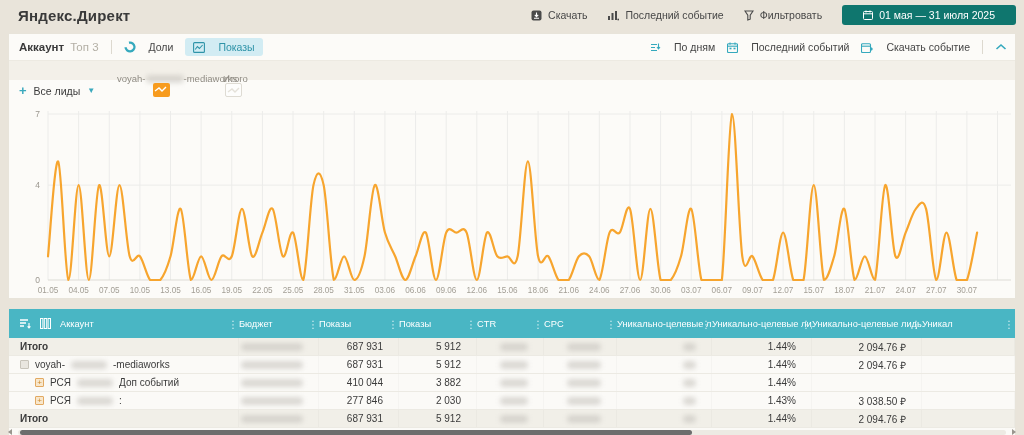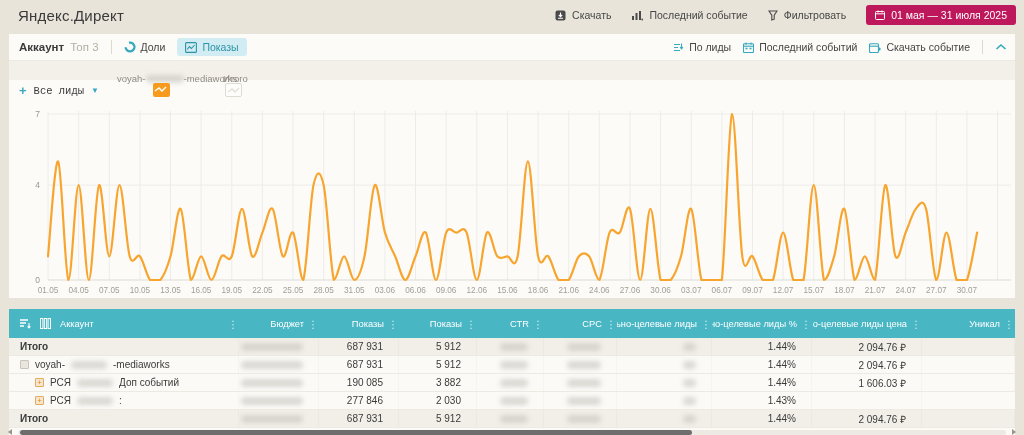--- a/index.html
+++ b/index.html
@@ -5,53 +5,53 @@
   * { box-sizing: border-box; margin: 0; padding: 0; }
   html,body { width:1024px; height:435px; }
   body {
     font-family:"Liberation Sans", sans-serif;
     background:#e9e4da;
     position:relative; overflow:hidden;
     color:#3b3b3b;
   }
   
   .topbar { position:absolute; top:0; left:0; right:0; height:32px; }
-  .page-title { position:absolute; left:18px; top:7px; font-size:15px; font-weight:normal; color:#3a3a3a; letter-spacing:.2px; }
+  .page-title { position:absolute; left:18px; top:7px; font-size:15px; font-weight:bold; color:#3a3a3a; letter-spacing:.2px; }
   .top-actions { position:absolute; right:8px; top:5px; display:flex; align-items:center; gap:20px; }
   .top-btn { display:flex; align-items:center; gap:6px; font-size:10.5px; color:#474747; cursor:pointer; white-space:nowrap; }
-  .date-btn { display:flex; align-items:center; gap:6px; background:#be185d; color:#fff; font-size:10.5px; padding:4px 9px; border-radius:3px; cursor:pointer; white-space:nowrap; }
+  .date-btn { display:flex; align-items:center; gap:6px; background:#0f766e; color:#fff; font-size:10.5px; padding:4px 21px; border-radius:3px; cursor:pointer; white-space:nowrap; }
   .ico { display:inline-flex; align-items:center; justify-content:center; }
   
   .card { position:absolute; left:8px; right:8px; top:33px; height:266px; background:#fcfbf8; border:1px solid #e8e4da; }
   .toolbar { height:27px; display:flex; align-items:center; justify-content:space-between; border-bottom:1px solid #edeae2; padding:0 8px 0 10px; }
   .tb-left, .tb-right { display:flex; align-items:center; gap:12px; }
   .tb-entity { font-size:11.5px; font-weight:bold; color:#3a3a3a; }
   .tb-top { font-size:11.5px; color:#b3afa5; margin-left:-6px; }
   .vdiv { width:1px; height:14px; background:#ddd9cf; }
-  .tb-btn { display:flex; align-items:center; gap:5px; font-size:10.5px; color:#454545; cursor:pointer; white-space:nowrap; }
+  .tb-btn { display:flex; align-items:center; gap:13px; font-size:10.5px; color:#454545; cursor:pointer; white-space:nowrap; }
   .tb-btn.selected { background:#d2ecf3; color:#2e93a8; padding:3px 8px; border-radius:3px; }
   
   .legend-band { height:19px; background:#f3f0e9; position:relative; font-size:9.5px; color:#8f8b83; }
   .legend-band .colhead { position:absolute; top:12px; white-space:nowrap; }
   .legend-row { height:22px; position:relative; }
   .metric-picker { position:absolute; left:10px; top:4px; display:flex; align-items:center; gap:7px; }
   .plus { color:#3aa9bd; font-size:13px; font-weight:bold; line-height:1; cursor:pointer; }
-  .metric-label { font-size:10.5px; color:#3a3a3a;font-family:Liberation Mono, monospace; }
+  .metric-label { font-size:10.5px; color:#3a3a3a; }
   .chev-down { color:#3aa9bd; font-size:8px; cursor:pointer; }
   .series-toggle { position:absolute; top:3px; width:17px; height:14px; border-radius:2px; cursor:pointer; }
   .series-toggle.active { background:#f79b1e; }
   .series-toggle.inactive { background:#fdfdfc; border:1px solid #dedbd3; }
   .blur-blob { display:inline-block; height:8px; border-radius:4px; background:#c6c3bd; filter:blur(2.5px); opacity:.6; vertical-align:middle; }
   
   .chart-wrap { position:absolute; left:0; top:69px; width:1006px; height:196px; }
   
   .table-card { position:absolute; left:8px; right:8px; top:308px; height:127px; background:#fbfaf7; overflow:hidden; border:1px solid #e8e4da; border-bottom:none; }
   .grid-row { display:grid; grid-template-columns:230px 80px 80px 78px 67px 73px 95px 100px 110px 93px; }
   .thead { background:#49b6c4; height:29px; }
-  .th { position:relative; display:flex; align-items:center; justify-content:flex-end; color:#fff; font-size:9.3px; padding-right:15px; overflow:hidden; white-space:nowrap; }
+  .th { position:relative; display:flex; align-items:center; justify-content:flex-start; color:#fff; font-size:9.3px; padding-right:15px; overflow:hidden; white-space:nowrap; }
   .th.first { justify-content:flex-start; padding-left:10px; gap:9px; }
   .th .sep { position:absolute; right:1px; top:50%; transform:translateY(-50%); color:rgba(255,255,255,.8); font-size:10px; letter-spacing:0; cursor:pointer; }
   .tr { height:18px; border-bottom:1px solid #eceae3; background:#fbfaf7; }
   .tr.total { background:#f1efe8; }
   .td { display:flex; align-items:center; justify-content:flex-end; font-size:10px; color:#3b3b3b; padding-right:15px; white-space:nowrap; overflow:hidden; border-right:1px solid rgba(0,0,0,.025); }
   .td.acc { justify-content:flex-start; padding-left:11px; gap:6px; }
   .td.acc .bold { font-weight:bold; }
   .cb { width:9px; height:9px; background:#e9e6df; border:1px solid #c8c4ba; border-radius:1px; flex:0 0 auto; cursor:pointer; }
   .expand { width:9px; height:9px; background:#f8e7cc; border:1px solid #e2a961; border-radius:1px; color:#cd8a2d; font-size:8px; line-height:7px; text-align:center; flex:0 0 auto; cursor:pointer; }
   .indent1 { margin-left:15px; }
@@ -136,21 +136,21 @@
       </div>
     </div>
     <div class="tb-right">
       <div class="tb-btn">
         <span class="ico">
           <svg width="11" height="11" viewBox="0 0 11 11">
               <path d="M1 2.5h6M1 5.5h4M1 8.5h6" stroke="#35a9bd" stroke-width="1.2"></path>
               <path d="M8.5 1.5v5M7 5l1.5 1.8L10 5" stroke="#35a9bd" stroke-width="1.1" fill="none"></path>
             </svg>
         </span>
-        <span>По лиды</span>
+        <span>По дням</span>
       </div>
       <div class="tb-btn">
         <span class="ico">
           <svg width="11" height="11" viewBox="0 0 11 11">
               <rect x="0.5" y="1.7" width="10" height="8.8" rx="1" fill="none" stroke="#35a9bd" stroke-width="1.1"></rect>
               <path d="M0.5 4.2h10" stroke="#35a9bd" stroke-width="1.1"></path>
               <path d="M3 0.5v2.2M8 0.5v2.2" stroke="#35a9bd" stroke-width="1.1"></path>
               <rect x="2.5" y="5.7" width="2" height="1.6" fill="#35a9bd"></rect>
               <rect x="6.5" y="5.7" width="2" height="1.6" fill="#35a9bd"></rect>
             </svg>
@@ -390,33 +390,32 @@
       <div class="grid-row tr">
         <div class="td acc">
           <span class="expand indent1">+</span>
           <span>РСЯ</span>
           <span class="blur-blob" style="width: 36px;"></span>
           <span>Доп событий</span>
         </div>
         <div class="td">
           <span class="blur-blob" style="width: 62px;"></span>
         </div>
-        <div class="td">190 085</div>
+        <div class="td">410 044</div>
         <div class="td">3 882</div>
         <div class="td">
           <span class="blur-blob" style="width: 28px;"></span>
         </div>
         <div class="td">
           <span class="blur-blob" style="width: 34px;"></span>
         </div>
         <div class="td">
           <span class="blur-blob" style="width: 13px;"></span>
         </div>
         <div class="td">1.44%</div>
-        <div class="td">1 606.03 ₽</div>
         <div class="td"></div>
       </div>
       <div class="grid-row tr">
         <div class="td acc">
           <span class="expand indent1">+</span>
           <span>РСЯ</span>
           <span class="blur-blob" style="width: 36px;"></span>
           <span>:</span>
         </div>
         <div class="td">
@@ -427,20 +426,21 @@
         <div class="td">
           <span class="blur-blob" style="width: 28px;"></span>
         </div>
         <div class="td">
           <span class="blur-blob" style="width: 34px;"></span>
         </div>
         <div class="td">
           <span class="blur-blob" style="width: 13px;"></span>
         </div>
         <div class="td">1.43%</div>
+        <div class="td">3 038.50 ₽</div>
         <div class="td"></div>
       </div>
       <div class="grid-row tr total">
         <div class="td acc">
           <span class="bold">Итого</span>
         </div>
         <div class="td">
           <span class="blur-blob" style="width: 62px;"></span>
         </div>
         <div class="td">687 931</div>

